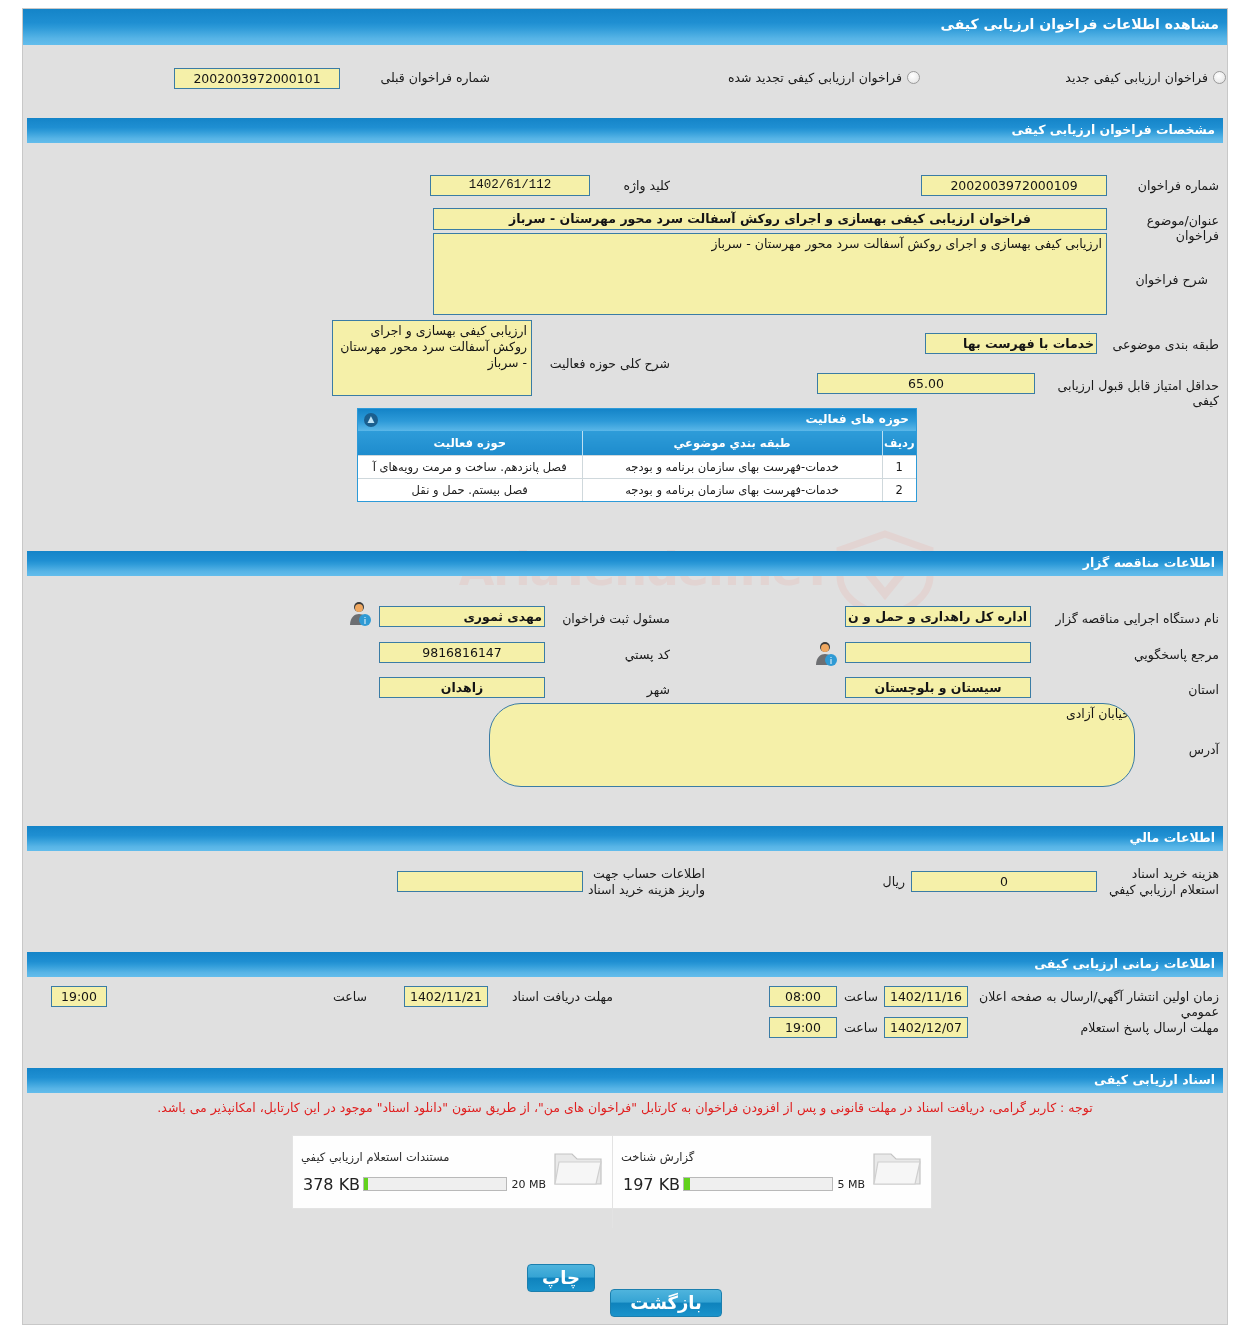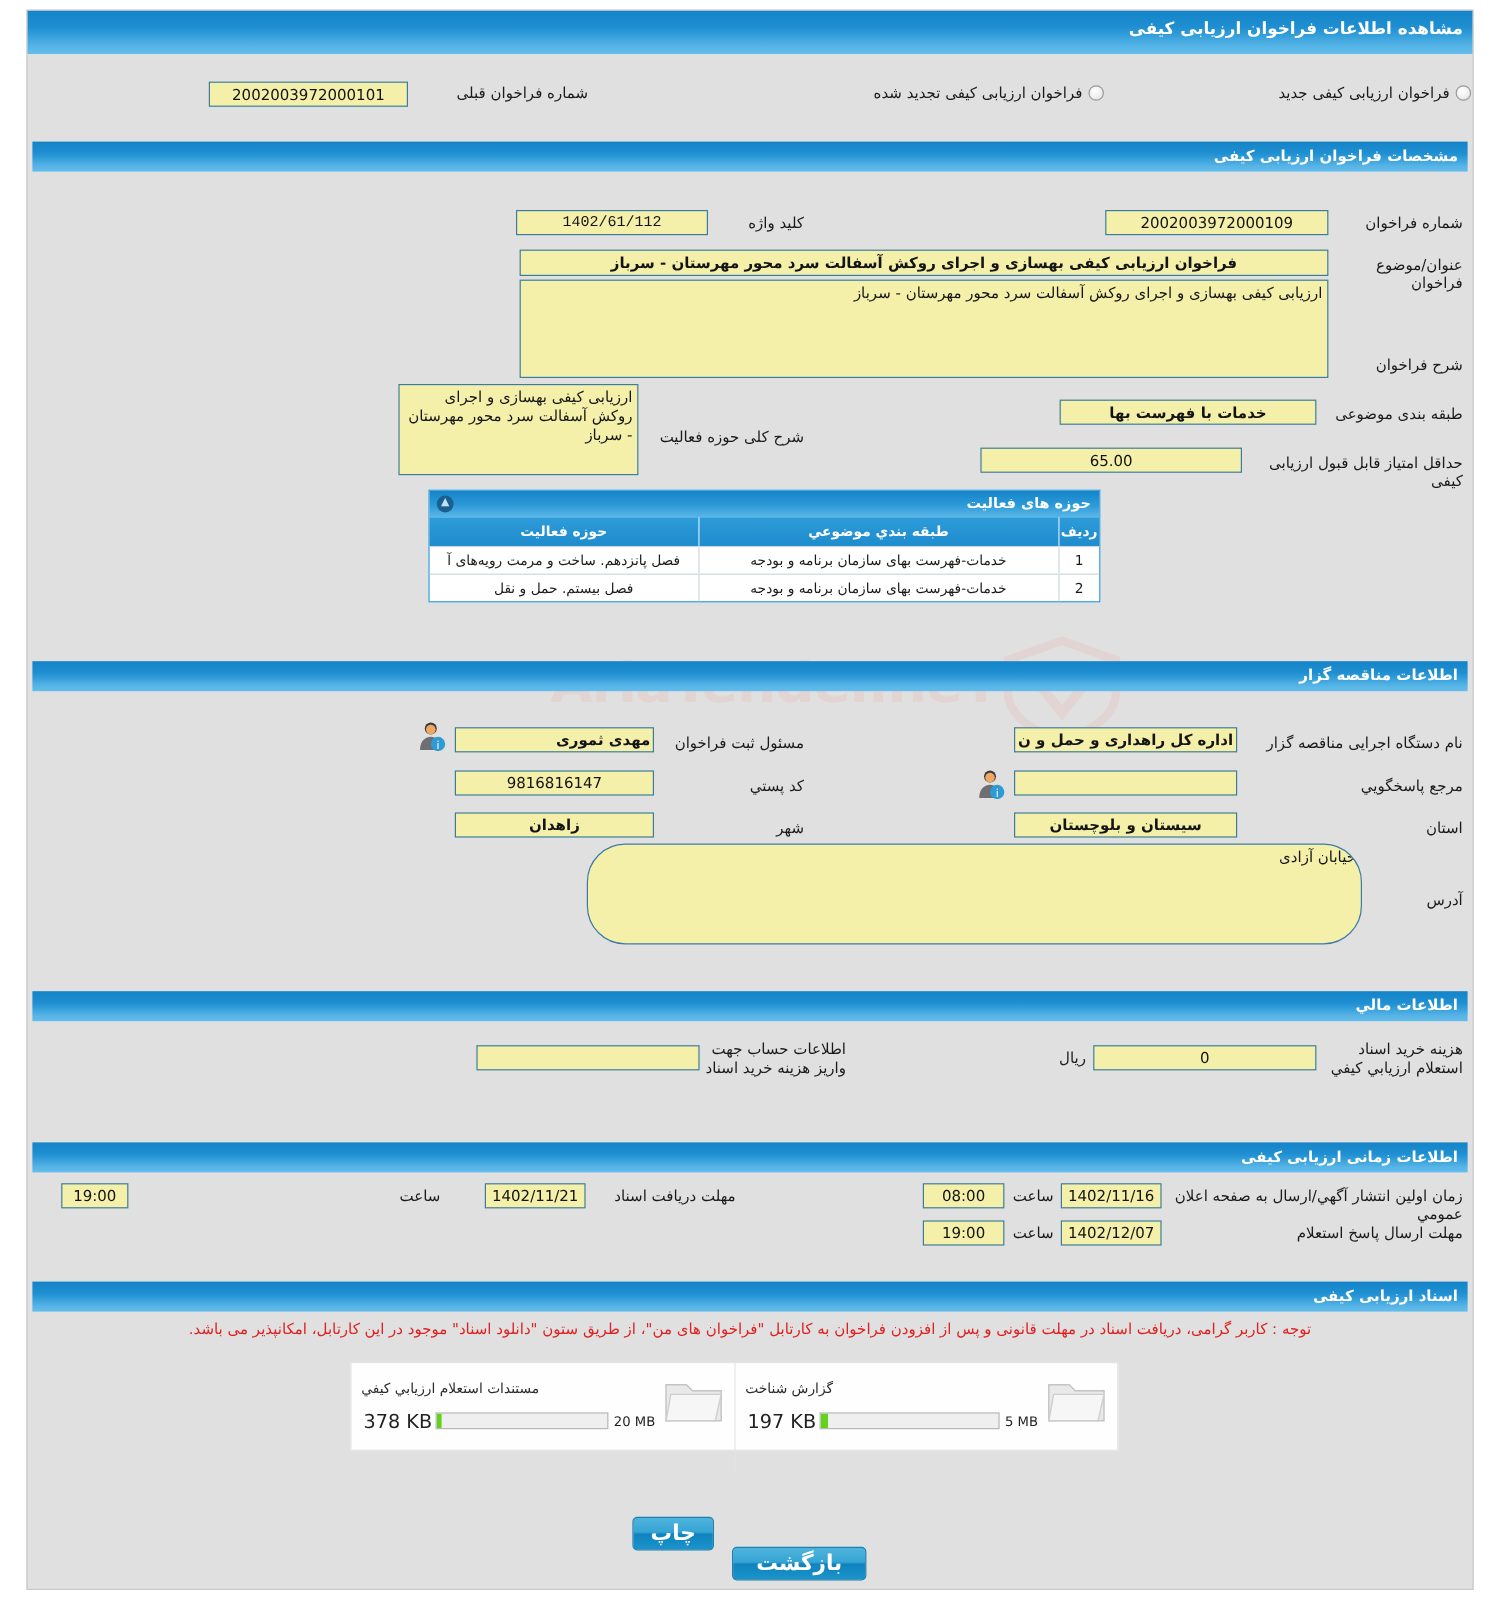--- a/index.html
+++ b/index.html
@@ -227,25 +227,25 @@
 
   <div class="lbl" style="right:31px; top:178px; width:110px;">شماره فراخوان</div>
   <div class="fld ltr" style="right:143px; top:175px; width:186px; height:21px;">2002003972000109</div>
 
   <div class="lbl" style="right:580px; top:178px; width:78px;">کلید واژه</div>
   <div class="fld ltr" style="right:660px; top:175px; width:160px; height:21px;font-family:Liberation Mono, monospace;">1402/61/112</div>
 
   <div class="lbl" style="right:31px; top:213px; width:110px;">عنوان/موضوع فراخوان</div>
   <div class="fld bold" style="right:143px; top:208px; width:674px; height:22px; text-align:center;">فراخوان ارزیابی کیفی بهسازی و اجرای روکش آسفالت سرد محور مهرستان - سرباز</div>
 
-  <div class="lbl" style="right:31px; top:272px; width:110px;margin-top:24px;">شرح فراخوان</div>
+  <div class="lbl" style="right:42px; top:272px; width:110px;">شرح فراخوان</div>
   <div class="fld area" style="right:143px; top:233px; width:674px; height:82px;">ارزیابی کیفی بهسازی و اجرای روکش آسفالت سرد محور مهرستان - سرباز</div>
 
   <div class="lbl" style="right:31px; top:337px; width:120px;">طبقه بندی موضوعی</div>
-  <div class="fld bold" style="right:153px; top:333px; width:214px; height:21px;">خدمات با فهرست بها</div>
+  <div class="fld bold" style="right:153px; top:333px; width:172px; height:21px;text-align:right;">خدمات با فهرست بها</div>
 
   <div class="lbl" style="right:31px; top:378px; width:180px;">حداقل امتیاز قابل قبول ارزیابی کیفی</div>
   <div class="fld ltr" style="right:215px; top:373px; width:218px; height:21px;">65.00</div>
 
   <div class="lbl" style="right:580px; top:356px; width:130px;">شرح کلی حوزه فعالیت</div>
   <div class="fld area" style="right:718px; top:320px; width:200px; height:76px; text-align:right;">ارزیابی کیفی بهسازی و اجرای روکش آسفالت سرد محور مهرستان - سرباز</div>
 
   <div class="tbl-wrap" style="right:333px; top:408px; width:560px;">
     <div class="tbl-title">
       <span>حوزه های فعالیت</span>
@@ -278,21 +278,21 @@
     <svg width="110" height="90" viewBox="0 0 110 90" style="position:absolute; right:0; top:0;">
       <path d="M55 6 L100 22 L100 48 C100 68 80 82 55 88 C30 82 10 68 10 48 L10 22 Z" fill="none" stroke="#e7b9b4" stroke-width="7"></path>
       <path d="M34 40 L55 66 L76 40" fill="none" stroke="#e7b9b4" stroke-width="8" stroke-linecap="round"></path>
     </svg>
     <div class="wm-text">AriaTender.neT</div>
   </div>
 
   <div class="sec-bar" style="left:27px; right:27px; top:551px;">اطلاعات مناقصه گزار</div>
 
   <div class="lbl" style="right:31px; top:611px; width:184px;">نام دستگاه اجرایی مناقصه گزار</div>
-  <div class="fld bold" style="right:219px; top:606px; width:186px; height:21px; text-align:center;">اداره کل راهداری و حمل و ن</div>
+  <div class="fld bold" style="right:219px; top:606px; width:186px; height:21px; text-align:left;">اداره کل راهداری و حمل و ن</div>
 
   <div class="lbl" style="right:31px; top:647px; width:110px;">مرجع پاسخگويي</div>
   <div class="fld" style="right:219px; top:642px; width:186px; height:21px;"></div>
   <div class="person-ico" style="right:412px; top:640px;">
     <svg width="26" height="26" viewBox="0 0 26 26">
       <ellipse cx="13" cy="7" rx="5" ry="5" fill="#3b3b3b"></ellipse>
       <ellipse cx="13" cy="8" rx="4" ry="4" fill="#f0a860"></ellipse>
       <path d="M4 25 C4 17 9 14 13 14 C17 14 22 17 22 25 Z" fill="#6d6f72"></path>
       <circle cx="19" cy="20" r="6" fill="#2f9ad4"></circle>
       <text x="19" y="24" font-size="9" fill="#fff" text-anchor="middle" font-family="DejaVu Sans">i</text>

